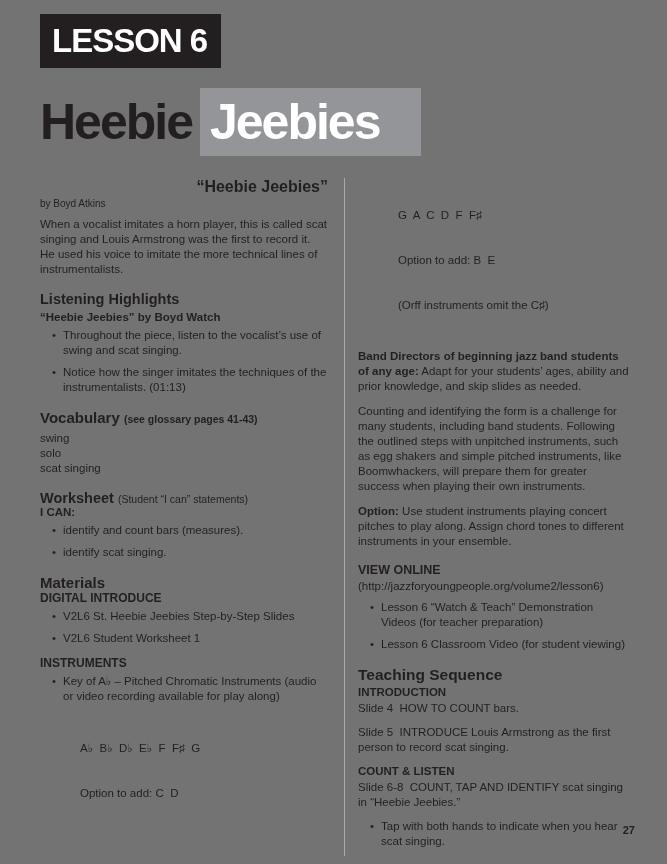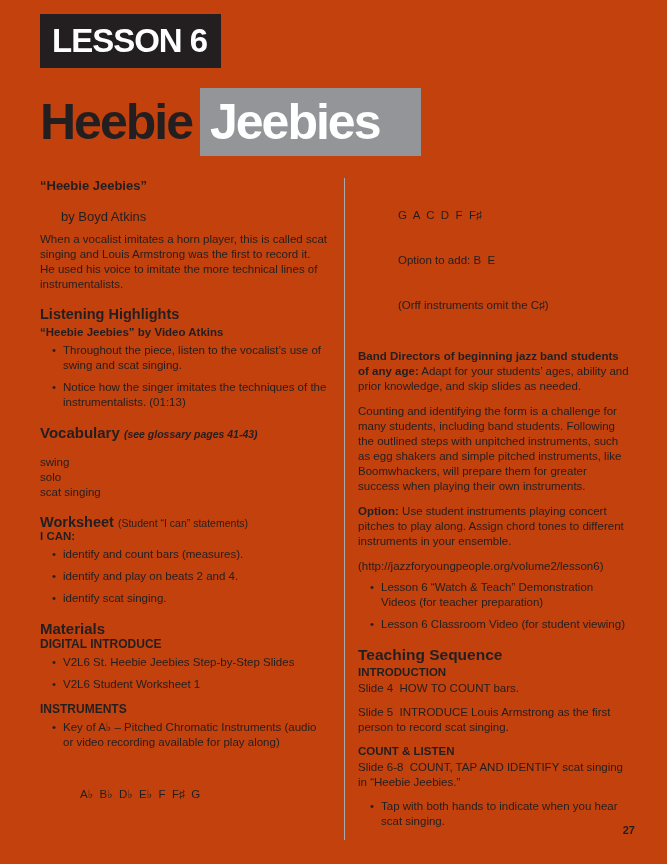--- a/index.html
+++ b/index.html
@@ -1,20 +1,20 @@
 <!DOCTYPE html>
 <html><head>
 <meta charset="utf-8">
 <style>
   * { margin:0; padding:0; box-sizing:border-box; }
   html,body { background:#ffffff; }
   body { font-family:"Liberation Sans", sans-serif; color:#231f20; }
   .page {
     position:relative; width:667px; height:864px; margin:0 auto;
-    background:#c2410c; overflow:hidden;
+    background:#737373; overflow:hidden;
   }
   .content { padding:14px 36px 0 40px; }
 
   
   .lesson-box {
     display:inline-block; background:#231f20; color:#ffffff;
     font-weight:bold; font-size:33px; line-height:1;
     padding:10px 14px 11px 12px; letter-spacing:-1px;
   }
   .title-row { display:flex; align-items:flex-start; margin-top:20px; height:68px; }
@@ -29,37 +29,37 @@
 
   
   .columns { display:flex; margin-top:22px; min-height:662px; }
   .col-left { width:288px; }
   .divider { width:1px; background:#a7a9ac; margin-left:16px; margin-right:13px; }
   .col-right { flex:1; }
 
   
   .body-text, .bullet, .note-lines, .slide-line { font-size:11.5px; line-height:15px; }
   .para { margin-bottom:10px; }
-  .song-title { font-size:13px; font-weight:bold; margin-bottom:16px; }
-  .byline { font-size:13px; margin-bottom:8px;margin-left:21px; }
+  .song-title { font-size:16px; font-weight:bold; margin-bottom:2px;text-align:right; }
+  .byline { font-size:10px; margin-bottom:8px; }
 
   .h-section { font-size:14.5px; font-weight:bold; margin:14px 0 4px 0; }
   .h-section-lg { font-size:15px; font-weight:bold; margin:14px 0 2px 0; }
-  .h-note-italic { font-size:10.5px; font-weight:bold; font-style:italic; }
+  .h-note-italic { font-size:10.5px; font-weight:bold; }
   .h-note-bold { font-size:10.5px; font-weight:normal; }
   .h-sub { font-size:11.5px; font-weight:bold; margin-bottom:5px; }
   .h-caps { font-size:12px; font-weight:bold; margin:10px 0 4px 0; }
   .h-caps-sm { font-size:11.5px; font-weight:bold; margin:10px 0 3px 0; }
   .h-viewonline { font-size:12.5px; font-weight:bold; margin:14px 0 2px 0; }
   .h-teaching { font-size:15.5px; font-weight:bold; margin:14px 0 2px 0; }
 
   .bullet { position:relative; margin:0 0 7px 12px; padding-left:11px; }
   .bullet::before { content:"\2022"; position:absolute; left:0; top:0; }
   .vocab-term { font-size:11.5px; line-height:15px; }
-  .vocab-list { margin:14px 0 4px 0; }
+  .vocab-list { margin:5px 0 4px 0; }
 
   .note-lines { margin-left:40px; margin-bottom:6px; white-space:pre-wrap; }
   .slide-line { margin-bottom:9px; white-space:pre-wrap; }
   b.inline { font-weight:bold; }
 
   .page-number {
     position:absolute; right:32px; bottom:28px;
     font-size:11px; font-weight:bold;
   }
 </style>
@@ -78,51 +78,51 @@
 
     <div class="columns">
 
       <div class="col-left">
 
         <div class="song-title">“Heebie Jeebies”</div>
         <div class="byline">by Boyd Atkins</div>
         <div class="body-text para">When a vocalist imitates a horn player, this is called scat singing and Louis Armstrong was the first to record it. He used his voice to imitate the more technical lines of instrumentalists.</div>
 
         <div class="h-section">Listening Highlights</div>
-        <div class="h-sub">“Heebie Jeebies” by Video Atkins</div>
+        <div class="h-sub">“Heebie Jeebies” by Boyd Watch</div>
         <div class="bullet"><span>Throughout the piece, listen to the vocalist’s use of swing and scat singing.</span></div>
         <div class="bullet"><span>Notice how the singer imitates the techniques of the instrumentalists. (01:13)</span></div>
 
         <div class="h-section-lg">
           <span>Vocabulary</span>
           <span class="h-note-italic">(see glossary pages 41-43)</span>
         </div>
         <div class="vocab-list">
           <div class="vocab-term">swing</div>
           <div class="vocab-term">solo</div>
           <div class="vocab-term">scat singing</div>
         </div>
 
         <div class="h-section" style="margin-bottom:0;">
           <span>Worksheet</span>
           <span class="h-note-bold">(Student “I can” statements)</span>
         </div>
         <div class="h-sub">I CAN:</div>
         <div class="bullet"><span>identify and count bars (measures).</span></div>
-        <div class="bullet"><span>identify and play on beats 2 and 4.</span></div>
         <div class="bullet"><span>identify scat singing.</span></div>
 
         <div class="h-section-lg" style="margin-bottom:0;">Materials</div>
         <div class="h-caps" style="margin-top:0;">DIGITAL INTRODUCE</div>
         <div class="bullet"><span>V2L6 St. Heebie Jeebies Step-by-Step Slides</span></div>
         <div class="bullet"><span>V2L6 Student Worksheet 1</span></div>
         <div class="h-caps">INSTRUMENTS</div>
         <div class="bullet"><span>Key of A♭ – Pitched Chromatic Instruments (audio or video recording available for play along)</span></div>
         <div class="note-lines">
           <div>A♭  B♭  D♭  E♭  F  F♯  G</div>
+          <div>Option to add: C  D</div>
         </div>
 
       </div>
 
       <div class="divider"></div>
 
       <div class="col-right">
 
         <div class="note-lines">
           <div>G  A  C  D  F  F♯</div>
@@ -135,20 +135,21 @@
           <span>Adapt for your students’ ages, ability and prior knowledge, and skip slides as needed.</span>
         </div>
 
         <div class="body-text para">Counting and identifying the form is a challenge for many students, including band students. Following the outlined steps with unpitched instruments, such as egg shakers and simple pitched instruments, like Boomwhackers, will prepare them for greater success when playing their own instruments.</div>
 
         <div class="body-text para">
           <b class="inline">Option:</b>
           <span>Use student instruments playing concert pitches to play along. Assign chord tones to different instruments in your ensemble.</span>
         </div>
 
+        <div class="h-viewonline">VIEW ONLINE</div>
         <div class="body-text" style="margin-bottom:6px;">(http://jazzforyoungpeople.org/volume2/lesson6)</div>
         <div class="bullet"><span>Lesson 6 “Watch &amp; Teach” Demonstration Videos (for teacher preparation)</span></div>
         <div class="bullet"><span>Lesson 6 Classroom Video (for student viewing)</span></div>
 
         <div class="h-teaching">Teaching Sequence</div>
         <div class="h-caps-sm" style="margin-top:0;">INTRODUCTION</div>
         <div class="slide-line">Slide 4  HOW TO COUNT bars.</div>
         <div class="slide-line">Slide 5  INTRODUCE Louis Armstrong as the first person to record scat singing.</div>
         <div class="h-caps-sm">COUNT &amp; LISTEN</div>
         <div class="slide-line">Slide 6-8  COUNT, TAP AND IDENTIFY scat singing in “Heebie Jeebies.”</div>

